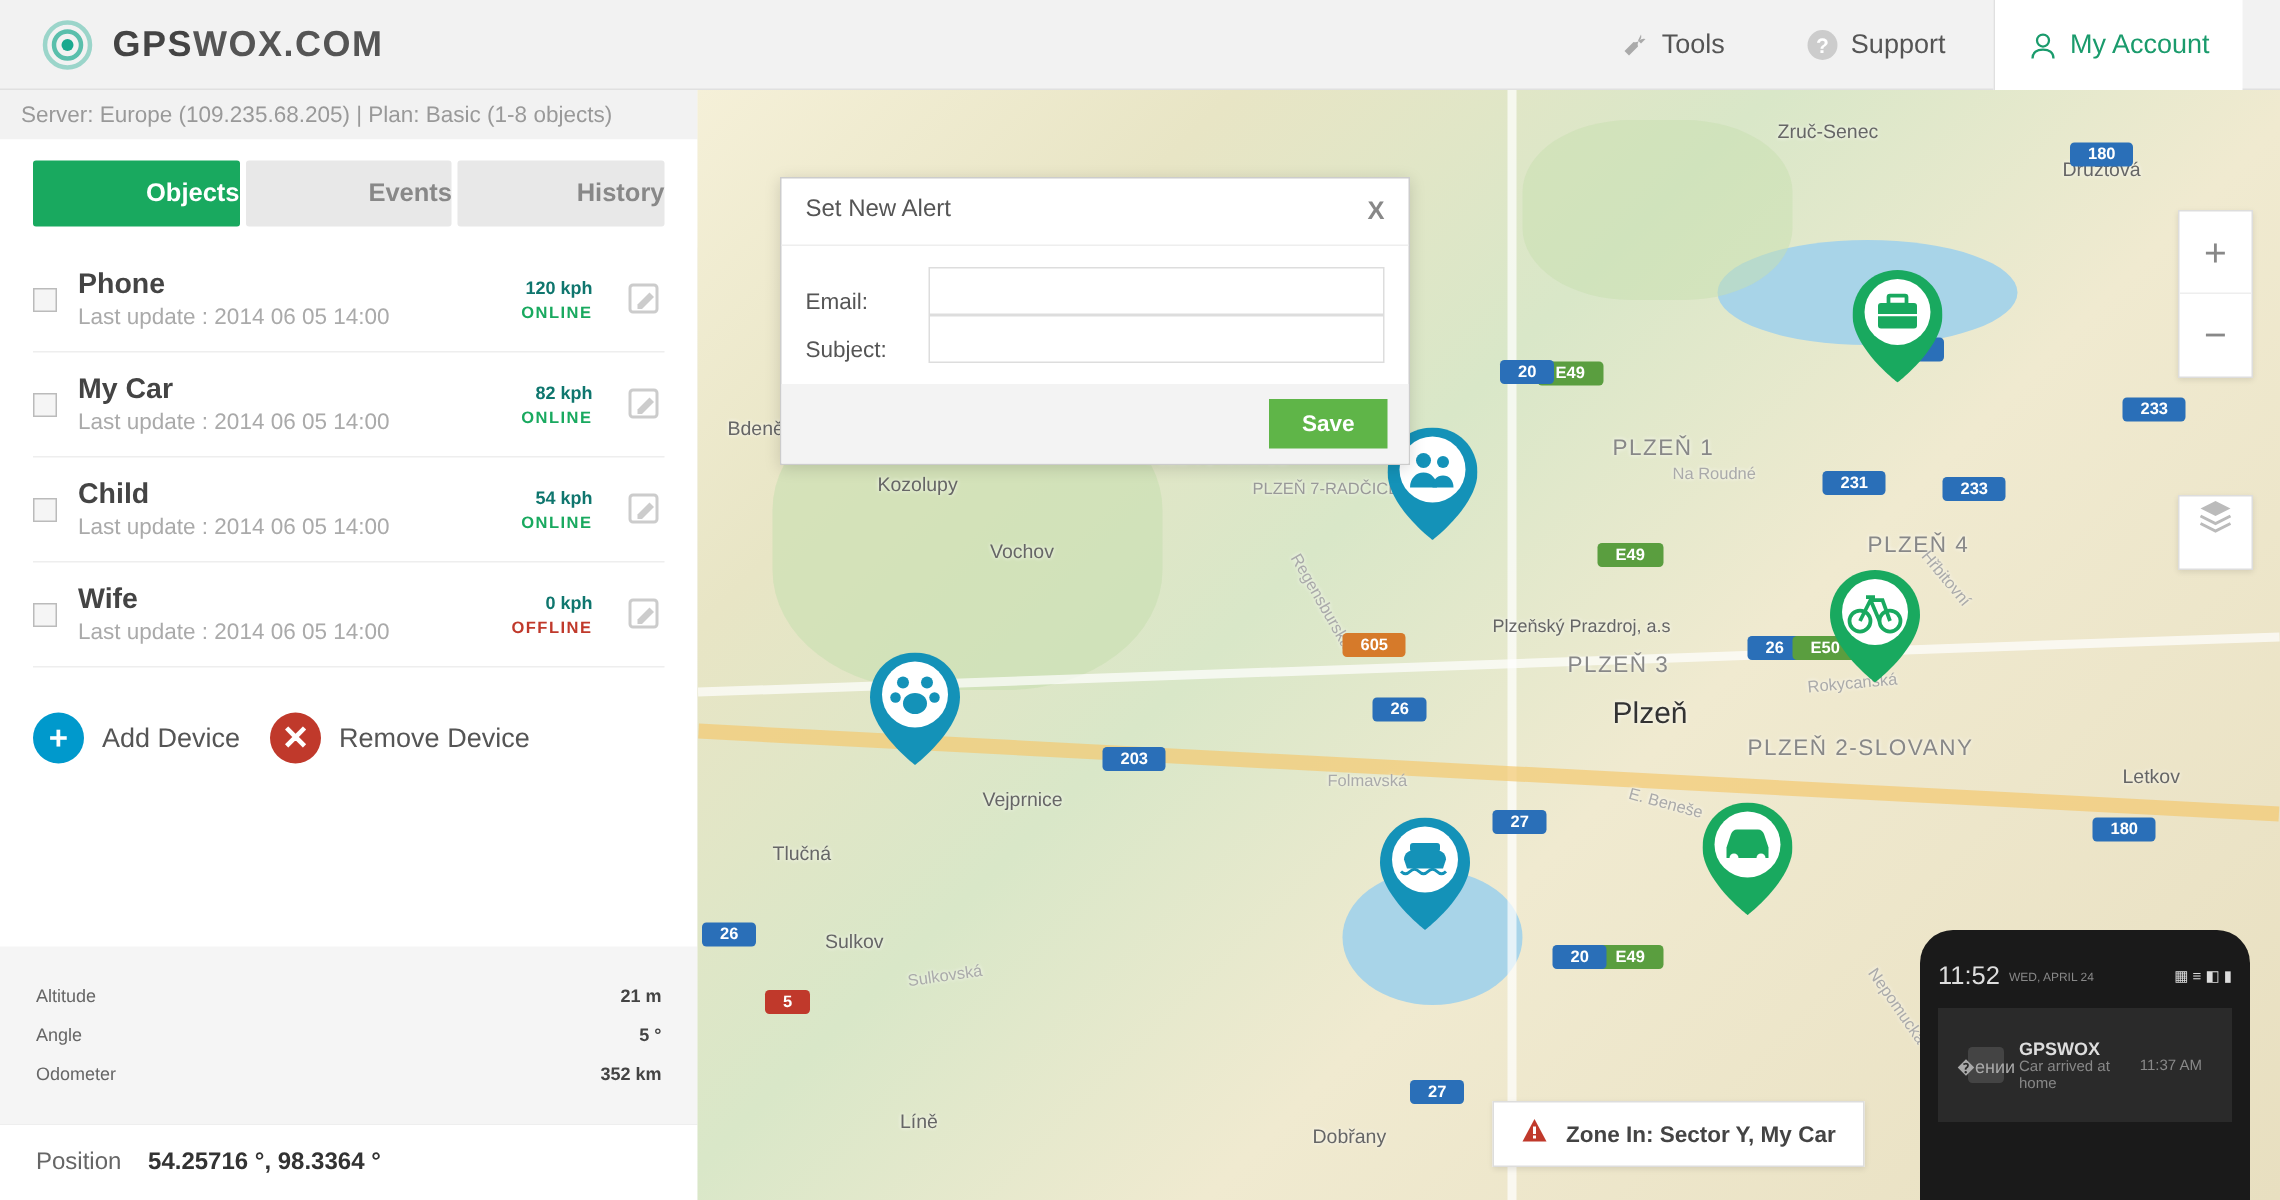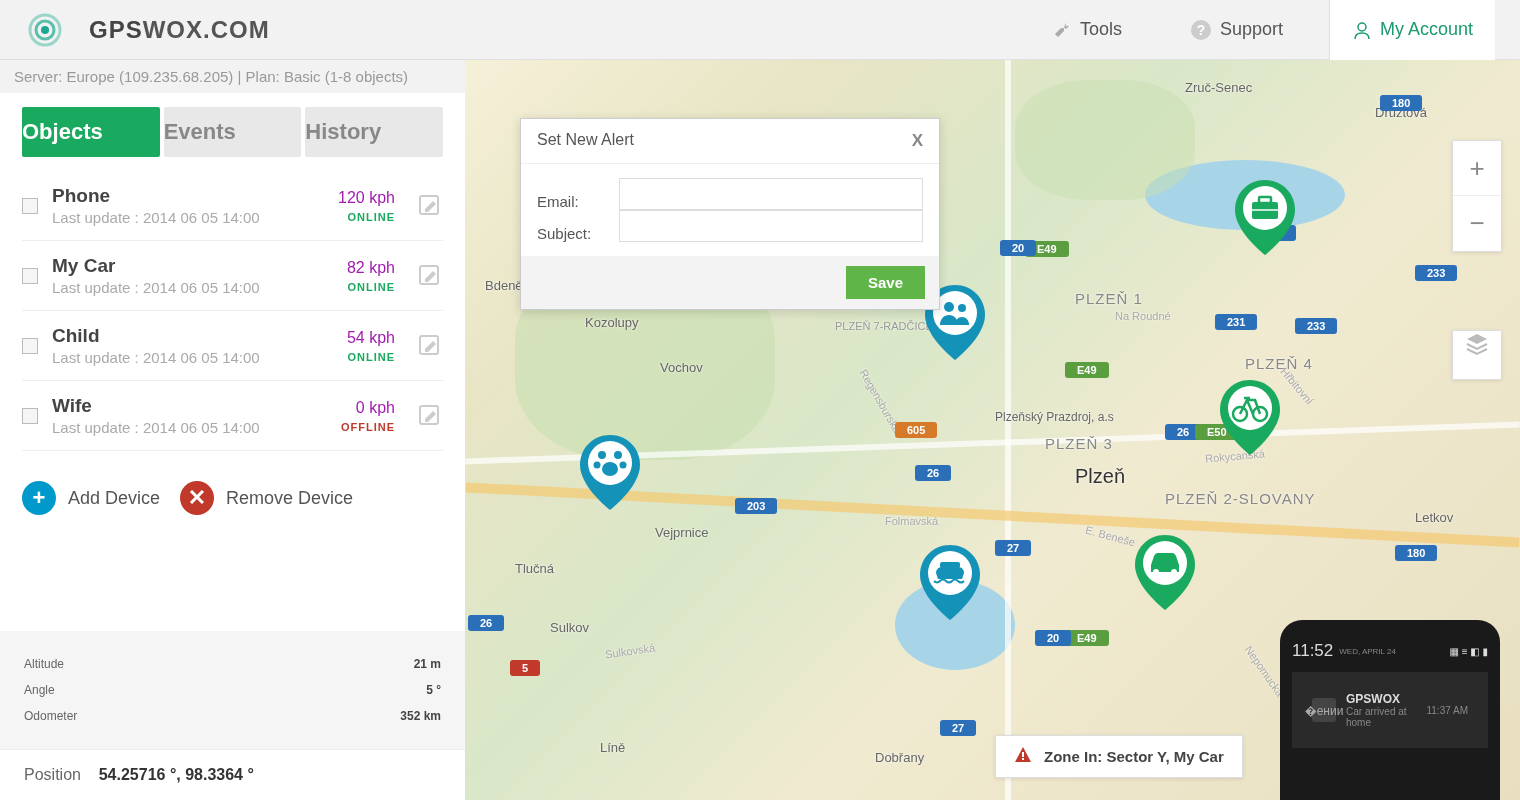--- a/index.html
+++ b/index.html
@@ -1,38 +1,38 @@
 <!DOCTYPE html>
 <html><head>
 <meta charset="utf-8">
 <style>
 *{box-sizing:border-box;margin:0;padding:0;font-family:Arial,Helvetica,sans-serif}
 body{width:1520px;height:800px;overflow:hidden;background:#f0f0f0}
-.hdr{height:60px;background:#f2f2f2;border-bottom:1px solid #e0e0e0;display:flex;align-items:center;padding:0 25px;gap:24px}
+.hdr{height:60px;background:#f2f2f2;border-bottom:1px solid #e0e0e0;display:flex;align-items:center;padding:0 25px;gap:10px}
 .logo-ico{width:40px;height:40px}
 .logo-txt{font-size:24px;font-weight:700;color:#555;letter-spacing:1px}
 .logo-txt b{color:#444}
 .hdr-sp{flex:1}
 .hdr-item{display:flex;align-items:center;gap:8px;padding:0 22px;height:60px;font-size:18px;color:#555;cursor:pointer}
 .hdr-item.acct{background:#fff;border-left:1px solid #e0e0e0;color:#1a9b6c}
 .ico{display:inline-flex;align-items:center;justify-content:center}
 .body{display:flex;height:740px}
 .side{width:465px;background:#fff;display:flex;flex-direction:column}
 .srv{padding:8px 14px;font-size:15px;color:#999;background:#f2f2f2}
 .tabs{display:flex;gap:4px;padding:14px 22px;background:#fff}
-.tab{flex:1;text-align:left;padding:12px 0;font-size:22px;font-weight:700;background:#e8e8e8;color:#888;border-radius:2px;cursor:pointer}
+.tab{flex:1;text-align:right;padding:12px 0;font-size:17px;font-weight:700;background:#e8e8e8;color:#888;border-radius:2px;cursor:pointer}
 .tab.active{background:#19a95f;color:#fff}
 .objlist{padding:0 22px}
 .obj{display:flex;align-items:center;padding:14px 0;border-bottom:1px solid #eee;gap:14px}
 .chk{width:16px;height:16px;border:1px solid #bbb;background:#f5f5f5;cursor:pointer}
 .obj-main{flex:1}
 .obj-name{font-size:19px;font-weight:700;color:#444}
 .obj-upd{font-size:15px;color:#aaa;margin-top:2px}
 .obj-stat{text-align:right;margin-right:8px}
-.obj-speed{font-size:16px;font-weight:400;color:#a21caf}
+.obj-speed{font-size:12px;font-weight:700;color:#0f766e}
 .obj-on{font-size:11px;font-weight:700;letter-spacing:1px;margin-top:4px}
 .on{color:#19a95f}.off{color:#c0392b}
 .edit-ico{width:26px;height:26px;color:#ccc;cursor:pointer}
 .actions{display:flex;gap:20px;padding:30px 22px}
 .act{display:flex;align-items:center;gap:12px;cursor:pointer}
 .act-ico{width:34px;height:34px;border-radius:50%;display:flex;align-items:center;justify-content:center;color:#fff;font-size:22px;font-weight:700}
 .act-add{background:#0099cc}.act-rem{background:#c0392b}
 .act-lbl{font-size:18px;color:#555}
 .stats{background:#f5f5f5;padding:20px 24px;margin-top:auto}
 .stat-row{display:flex;justify-content:space-between;padding:6px 0;font-size:12px;color:#666}

